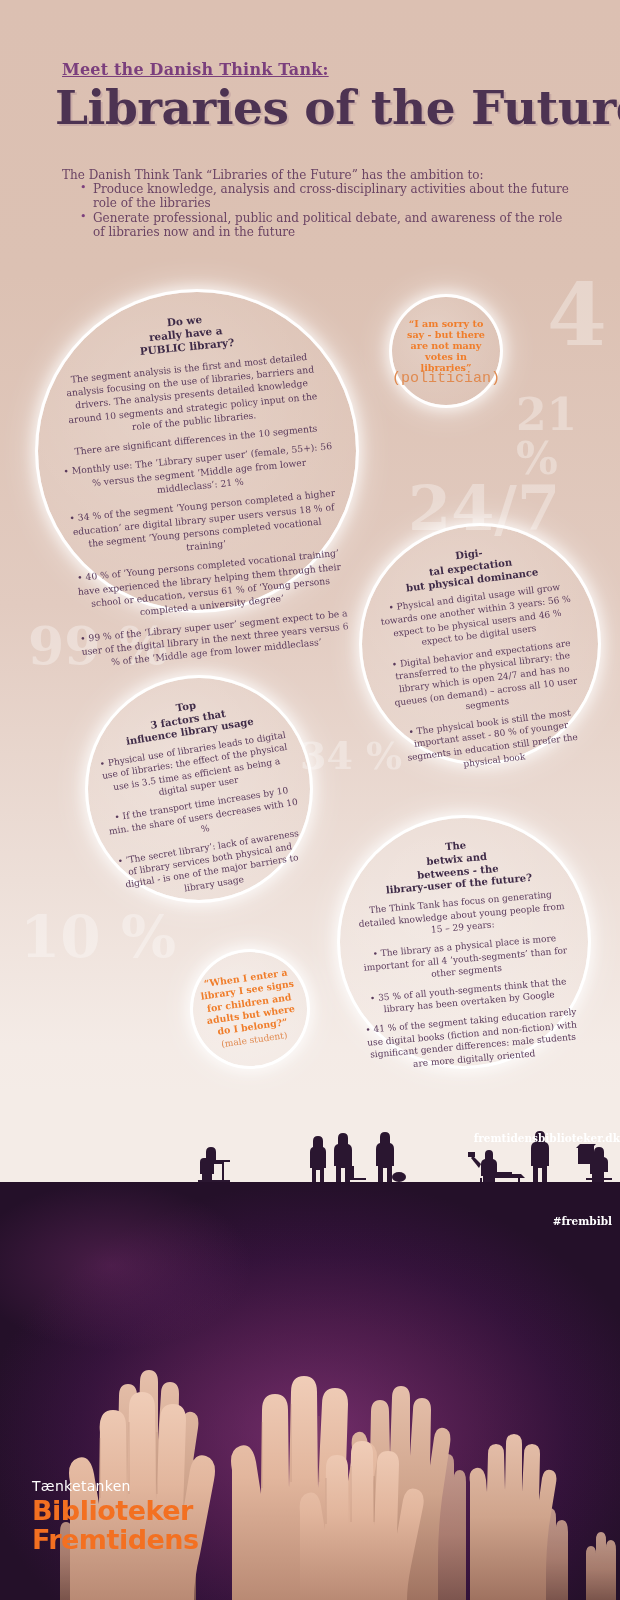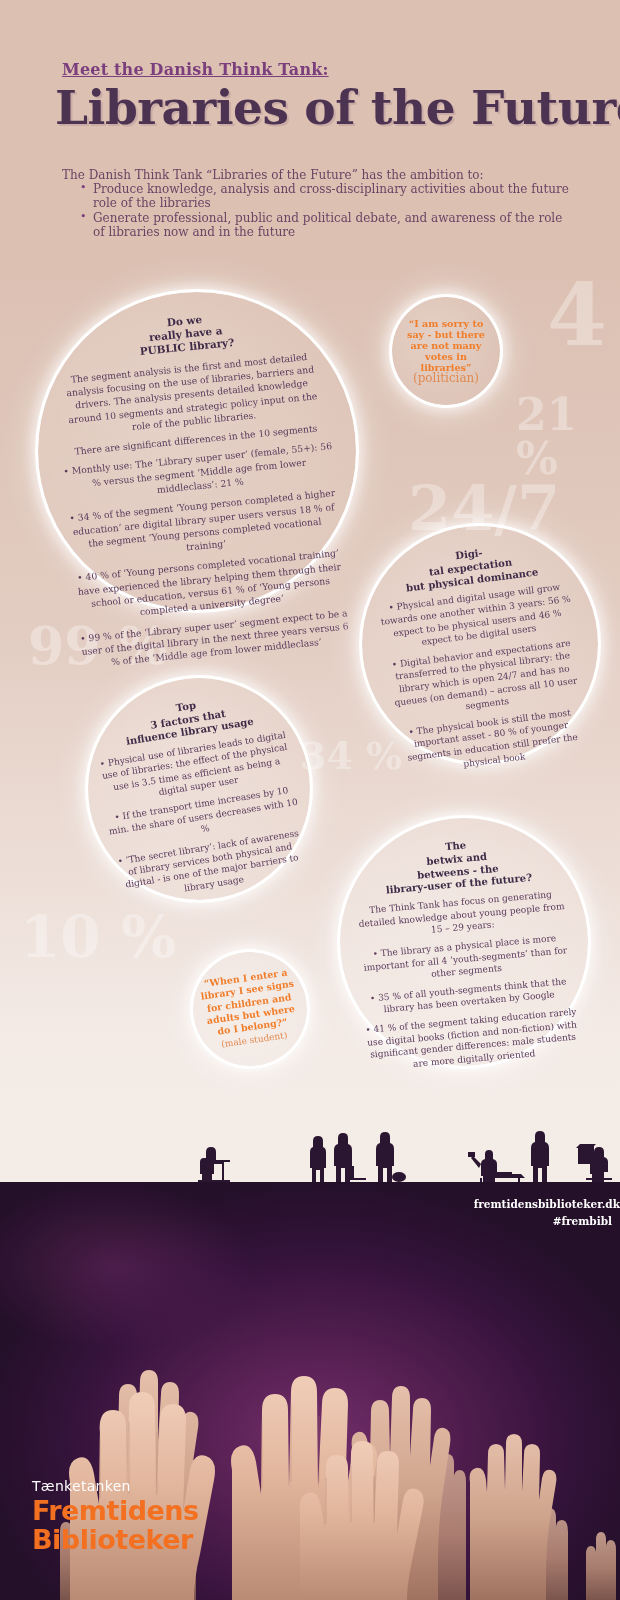--- a/index.html
+++ b/index.html
@@ -101,21 +101,21 @@
   
   #bubble-quote1 {
     left: 392px; top: 297px; width: 108px; height: 108px;
   }
   #bubble-quote1 .bubble-inner {
     justify-content: center; padding: 10px 11px;
     font-family: "DejaVu Serif", serif;
     font-weight: bold; font-size: 9.6px; line-height: 11px;
     color: #f07d2a;
   }
-  #bubble-quote1 .q-attr { font-weight: normal; font-size: 12px; color: #e08a50; }
+  #bubble-quote1 .q-attr { font-weight: normal; font-size: 15px; color: #e08a50; font-family: Liberation Mono, monospace; }
 
   
   #bubble-digital {
     left: 362px; top: 526px; width: 236px; height: 236px;
   }
   #bubble-digital .bubble-inner {
     transform: rotate(-7deg);
     padding: 22px 16px 12px;
     font-size: 9px; line-height: 12.6px;
   }
@@ -176,21 +176,21 @@
       radial-gradient(ellipse 340px 260px at 52% 62%, #6a2a62 0%, #4c1b4a 42%, #33123a 72%, #241029 100%),
       #241029;
     overflow: hidden;
   }
   #bottom-section:before {
     content:""; position:absolute; inset:0;
     background: radial-gradient(ellipse 200px 120px at 18% 20%, rgba(120,45,110,.45), rgba(0,0,0,0) 70%);
   }
 
   #footer-url {
-    position: absolute; right: 0px; top: 1198px;
+    position: absolute; right: 0px; top: 1132px;
     font-family: "DejaVu Serif", serif;
     font-weight: bold; font-size: 10.5px;
     color: #ffffff; white-space: nowrap;
     z-index: 40;
   }
   #footer-hash {
     position: absolute; right: 8px; top: 1215px;
     font-family: "DejaVu Serif", serif;
     font-weight: bold; font-size: 10.5px;
     color: #ffffff; white-space: nowrap;
@@ -405,15 +405,15 @@
     <rect x="0" y="0" width="620" height="418" fill="none"></rect>
     <path d="M0 0 H620 V418 H0 Z" fill="none"></path>
   </svg>
 </div>
 
 <div id="footer-url">fremtidensbiblioteker.dk</div>
 <div id="footer-hash">#frembibl</div>
 
 <div id="logo-block">
   <div id="logo-tag">Tænketanken</div>
+  <div class="logo-line">Biblioteker</div>
   <div class="logo-line">Fremtidens</div>
-  <div class="logo-line">Biblioteker</div>
 </div>
 
 </body></html>

